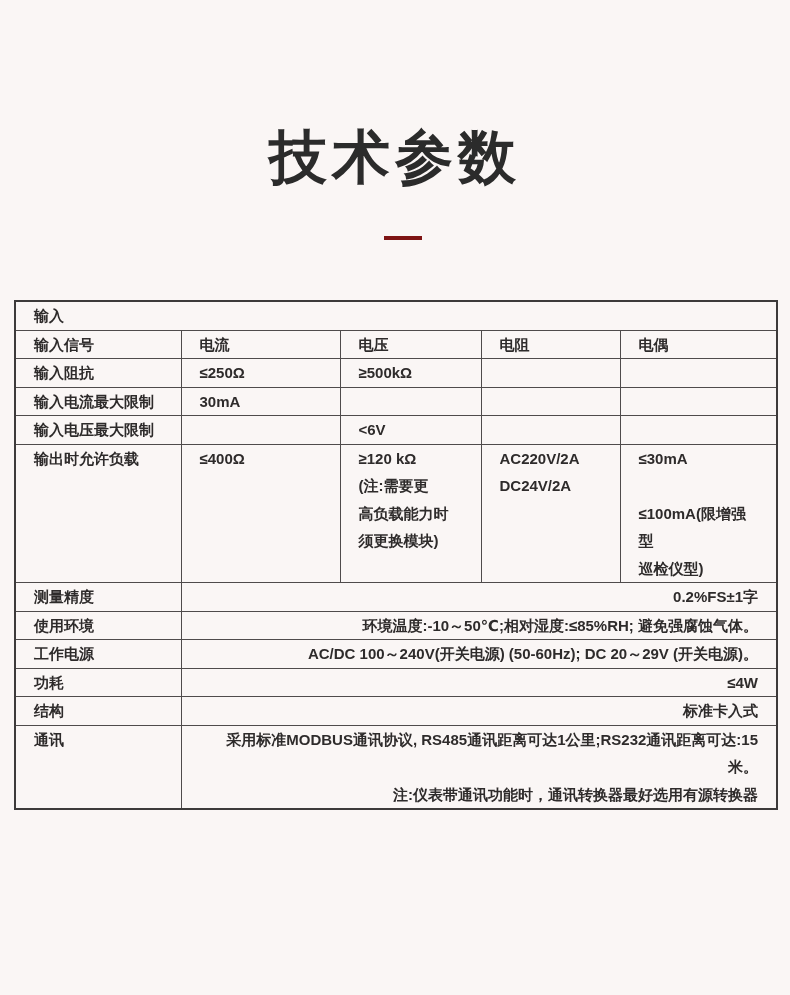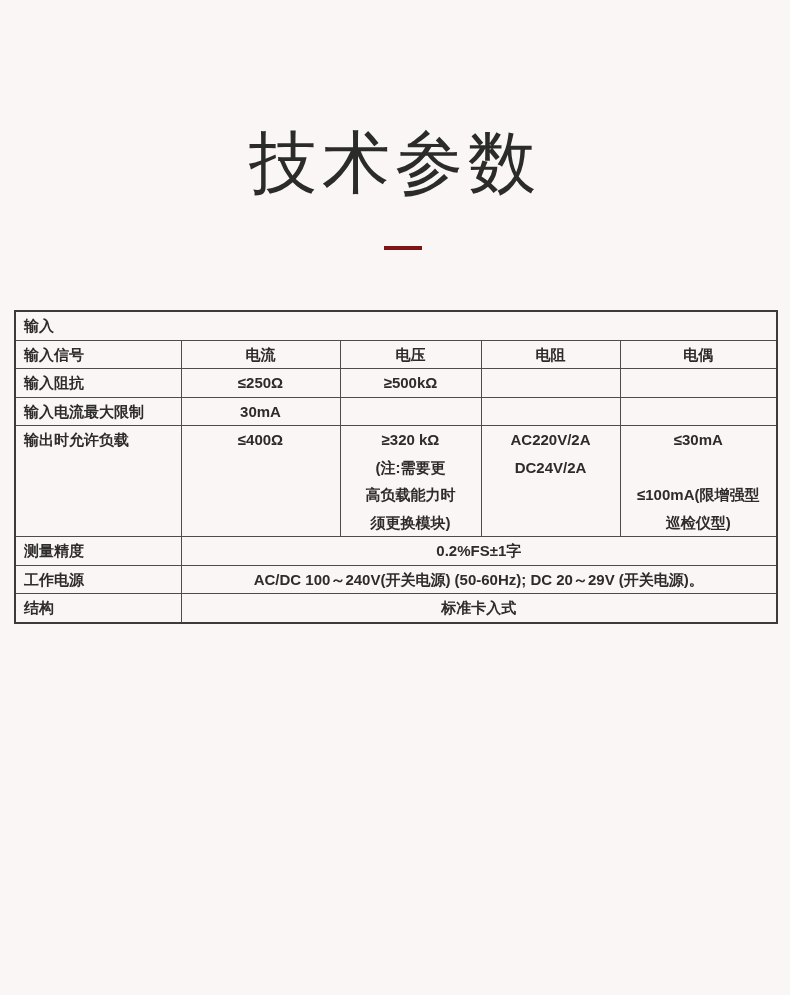--- a/index.html
+++ b/index.html
@@ -5,54 +5,54 @@
   html,body{margin:0;padding:0;}
   body{
     width:790px;height:995px;
     background:#faf6f5;
     font-family:"Liberation Sans","DejaVu Sans",sans-serif;
     overflow:hidden;
   }
   .page-title{
     margin:128px 0 0;
     text-align:center;
-    font-size:68px;
-    font-weight:400;
+    font-size:58px;
+    font-weight:700;
     letter-spacing:5px;
     line-height:1;
     color:#2b2b2b;
   }
   .title-divider{
     width:38px;height:4px;
     margin:50px auto 0;
     transform:translateX(8px);
     background:#7e1414;
   }
   table.spec{
     border-collapse:collapse;
     table-layout:fixed;
     width:762px;
     margin:60px 0 0 14px;
     border:2px solid #3d3a3a;
     background:transparent;
   }
   table.spec td{
     border:1px solid #4f4b4b;
-    padding:0 8px;
+    padding:0 18px;
     font-size:15px;
     font-weight:600;
     color:#2e2b2b;
     line-height:27.5px;
     vertical-align:top;
     white-space:pre-line;
     overflow:hidden;
   }
   td.lbl{text-align:left;}
-  td.val{text-align:center;}
-  td.valL{text-align:center;}
+  td.val{}
+  td.valL{text-align:right;}
   .note-small{font-size:11px;letter-spacing:-0.5px;}
 </style>
 </head>
 <body style="background: rgb(250, 246, 245);">
 
 <h1 class="page-title">技术参数</h1>
 <div class="title-divider"></div>
 
 <table class="spec">
   <colgroup>
@@ -81,39 +81,59 @@
       <td class="val"></td>
     </tr>
     <tr>
       <td class="lbl">输入电流最大限制</td>
       <td class="val">30mA</td>
       <td class="val"></td>
       <td class="val"></td>
       <td class="val"></td>
     </tr>
     <tr>
+      <td class="lbl">输入电压最大限制</td>
+      <td class="val"></td>
+      <td class="val">&lt;6V</td>
+      <td class="val"></td>
+      <td class="val"></td>
+    </tr>
+    <tr>
       <td class="lbl">输出时允许负载</td>
       <td class="val">≤400Ω</td>
-      <td class="val">≥320 kΩ
+      <td class="val">≥120 kΩ
 (注:需要更
 高负载能力时
 须更换模块)</td>
       <td class="val">AC220V/2A
 DC24V/2A</td>
       <td class="val">≤30mA
 
 ≤100mA(限增强型
 巡检仪型)</td>
     </tr>
     <tr>
       <td class="lbl">测量精度</td>
       <td class="valL" colspan="4">0.2%FS±1字</td>
     </tr>
     <tr>
+      <td class="lbl">使用环境</td>
+      <td class="valL" colspan="4">环境温度:-10～50℃;相对湿度:≤85%RH; 避免强腐蚀气体。</td>
+    </tr>
+    <tr>
       <td class="lbl">工作电源</td>
       <td class="valL" colspan="4">AC/DC 100～240V(开关电源) (50-60Hz); DC 20～29V (开关电源)。</td>
+    </tr>
+    <tr>
+      <td class="lbl">功耗</td>
+      <td class="valL" colspan="4">≤4W</td>
     </tr>
     <tr>
       <td class="lbl">结构</td>
       <td class="valL" colspan="4">标准卡入式</td>
     </tr>
+    <tr>
+      <td class="lbl">通讯</td>
+      <td class="valL" colspan="4">采用标准MODBUS通讯协议, RS485通讯距离可达1公里;RS232通讯距离可达:15米。
+注:仪表带通讯功能时，通讯转换器最好选用有源转换器</td>
+    </tr>
   </tbody>
 </table>
 
 </body></html>

